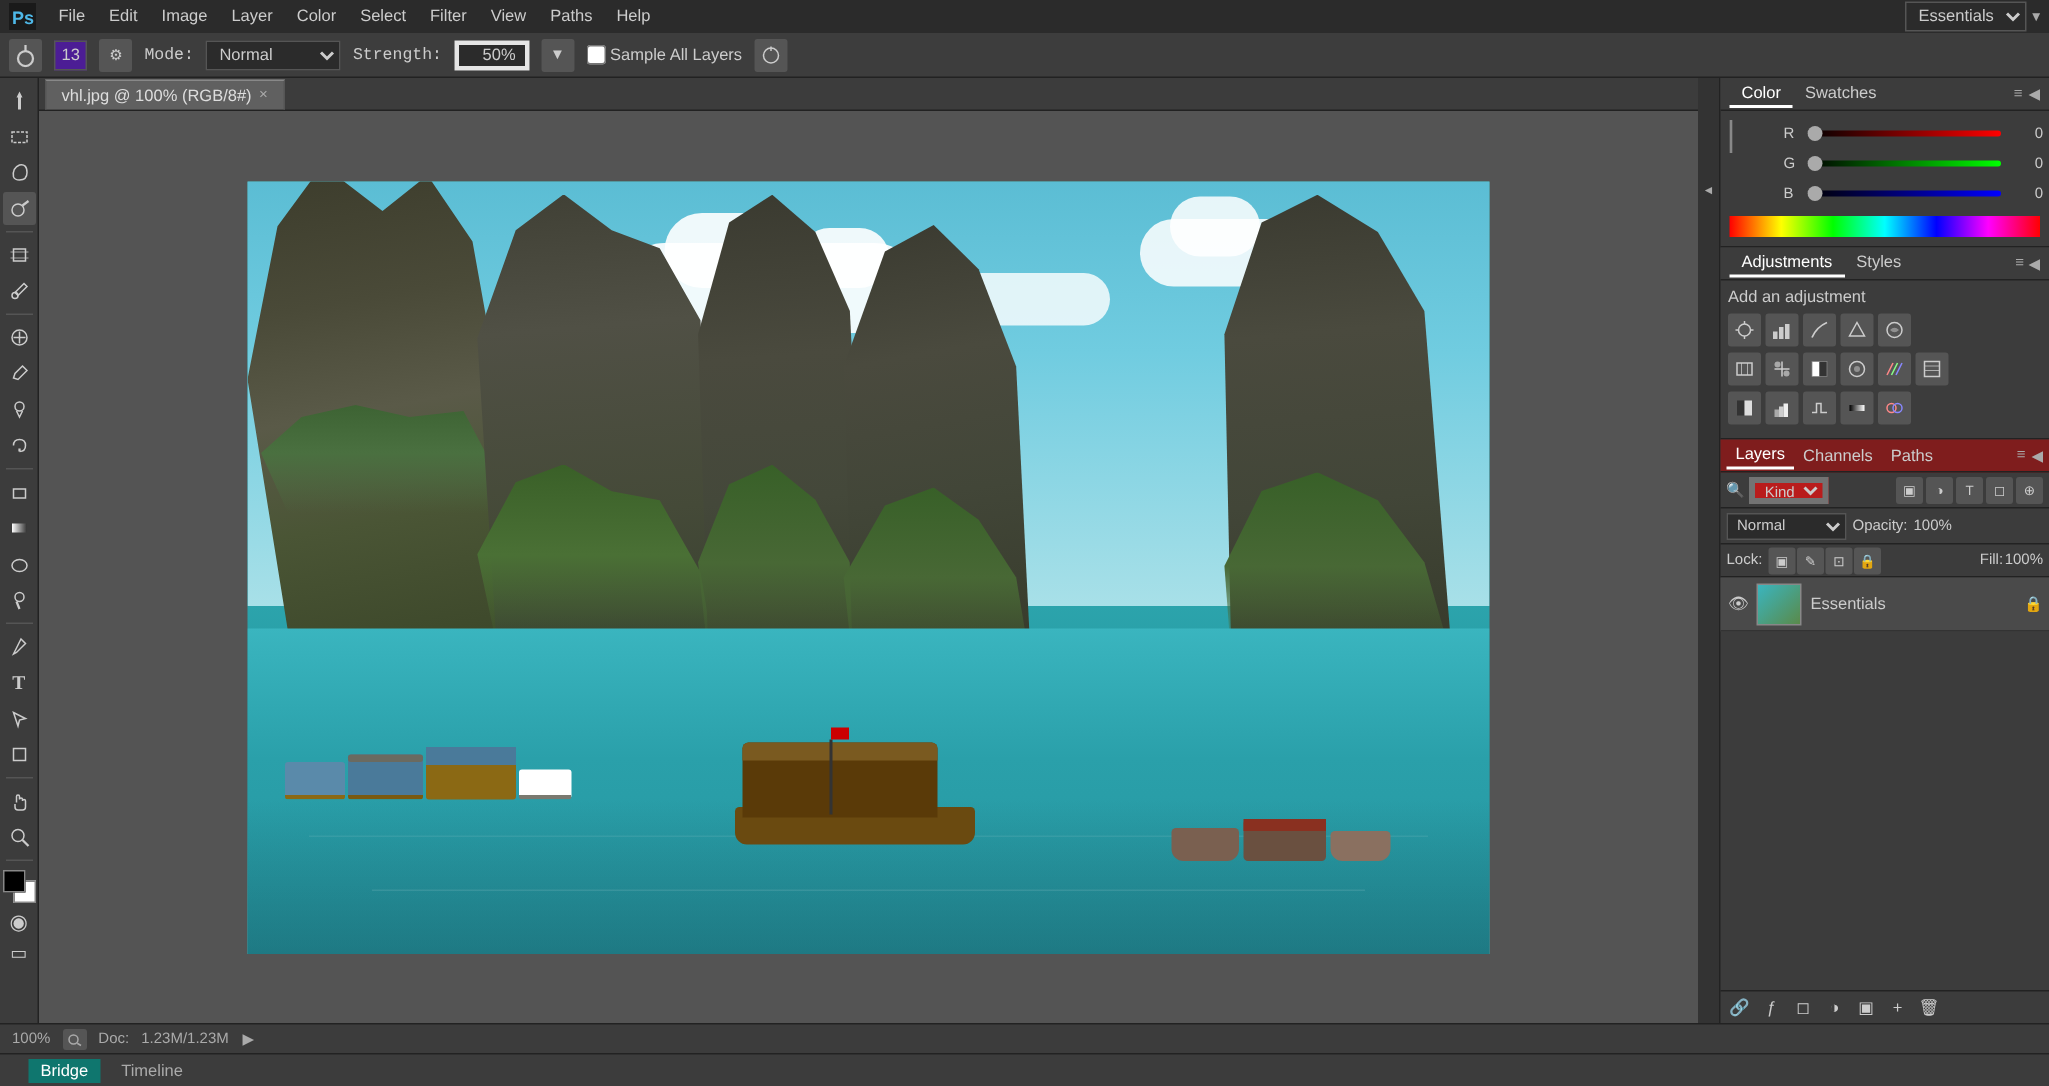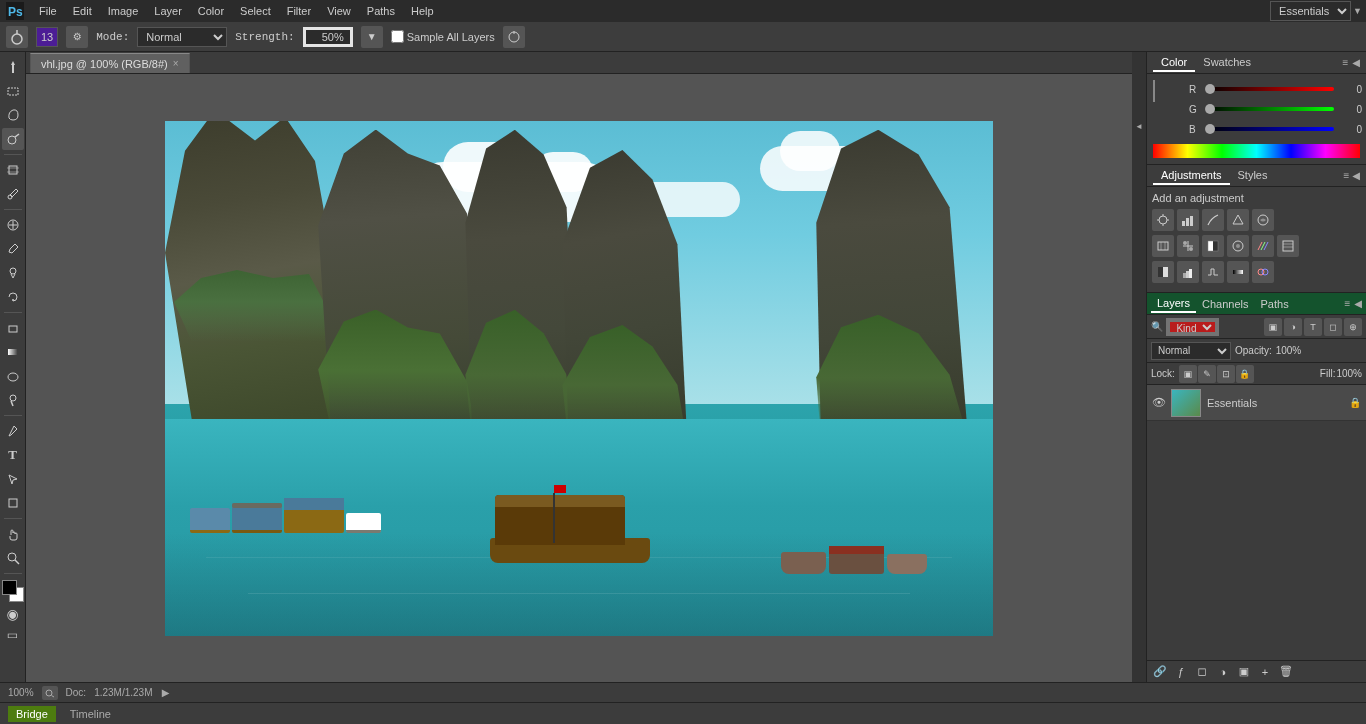--- a/index.html
+++ b/index.html
@@ -69,21 +69,21 @@
     #adj-panel { border-bottom: 1px solid #222; }
     .adj-header { display: flex; align-items: center; justify-content: space-between; height: 22px; background: #3c3c3c; padding: 0 6px; border-bottom: 1px solid #222; }
     .adj-tabs { display: flex; }
     .adj-body { padding: 5px; }
     .adj-subtitle { font-size: 11px; color: #ccc; margin-bottom: 5px; }
     .adj-icons-row { display: flex; gap: 3px; margin-bottom: 4px; flex-wrap: wrap; }
     .adj-icon { width: 22px; height: 22px; background: #555; border-radius: 2px; display: flex; align-items: center; justify-content: center; font-size: 11px; cursor: pointer; color: #ddd; }
 
     
     #layers-panel { flex: 1; display: flex; flex-direction: column; }
-    .layers-header { display: flex; align-items: center; height: 22px; background: #14532d; padding: 0 4px; border-bottom: 1px solid #222; }
+    .layers-header { display: flex; align-items: center; height: 22px; background: #7f1d1d; padding: 0 4px; border-bottom: 1px solid #222; }
     .layers-tab { padding: 2px 6px; font-size: 11px; color: #ccc; cursor: pointer; }
     .layers-tab.active { color: #fff; border-bottom: 2px solid #fff; }
     .layers-search { display: flex; align-items: center; height: 24px; padding: 0 4px; border-bottom: 1px solid #222; gap: 3px; }
     .search-icon-small { font-size: 10px; color: #aaa; }
     .kind-select { background: #b91c1c; border: 4px solid #737373; color: #ccc; font-size: 10px; height: 18px; padding: 0 2px; }
     .layer-icons-row { display: flex; gap: 2px; align-items: center; }
     .layer-small-btn { width: 18px; height: 18px; background: #555; border-radius: 2px; display: flex; align-items: center; justify-content: center; font-size: 9px; color: #ccc; cursor: pointer; }
     .layers-options { display: flex; align-items: center; height: 24px; padding: 0 4px; border-bottom: 1px solid #222; gap: 4px; }
     .blend-select { background: #2b2b2b; border: 1px solid #555; color: #ccc; font-size: 10px; height: 18px; padding: 0 2px; width: 80px; }
     .opacity-label { font-size: 10px; color: #ccc; }
@@ -104,21 +104,21 @@
 
     
     #side-collapse { width: 14px; background: #333; display: flex; flex-direction: column; align-items: center; padding-top: 70px; cursor: pointer; }
 
     
     #statusbar { height: 20px; background: #3c3c3c; border-top: 1px solid #222; display: flex; align-items: center; padding: 0 8px; gap: 8px; font-size: 10px; color: #aaa; }
 
     
     #bottombar { height: 22px; background: #3c3c3c; border-top: 1px solid #222; display: flex; align-items: center; padding: 0 8px; gap: 6px; font-size: 10px; color: #aaa; }
     .bottom-tab { padding: 2px 8px; font-size: 11px; color: #aaa; cursor: pointer; }
-    .bottom-tab.active { color: #fff; background: #4d7c0f; }
+    .bottom-tab.active { color: #fff; background: #0f766e; margin-left: 11px; }
 
     .essentials-select { background: #2b2b2b; border: 1px solid #555; color: #ccc; font-size: 11px; height: 20px; padding: 0 4px; }
 
     input[type=range] { -webkit-appearance: none; appearance: none; height: 4px; border-radius: 2px; outline: none; border: none; cursor: pointer; }
     input[type=range]::-webkit-slider-thumb { -webkit-appearance: none; width: 10px; height: 10px; border-radius: 50%; background: #aaa; cursor: pointer; }
   </style>
 </head>
 <body>
 
 <div id="menubar">

